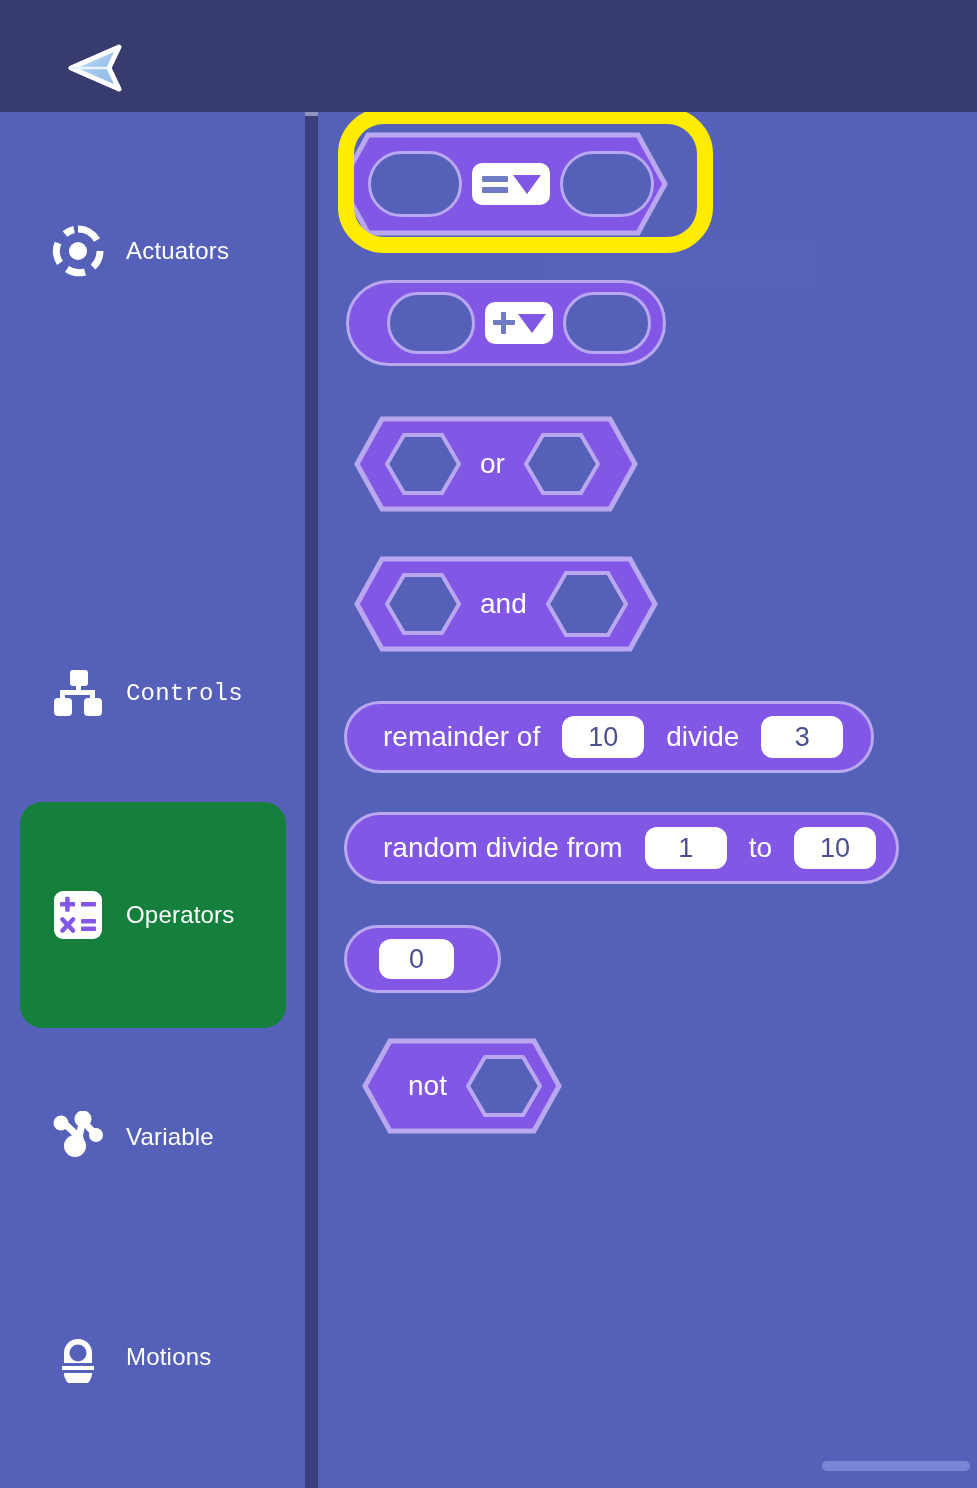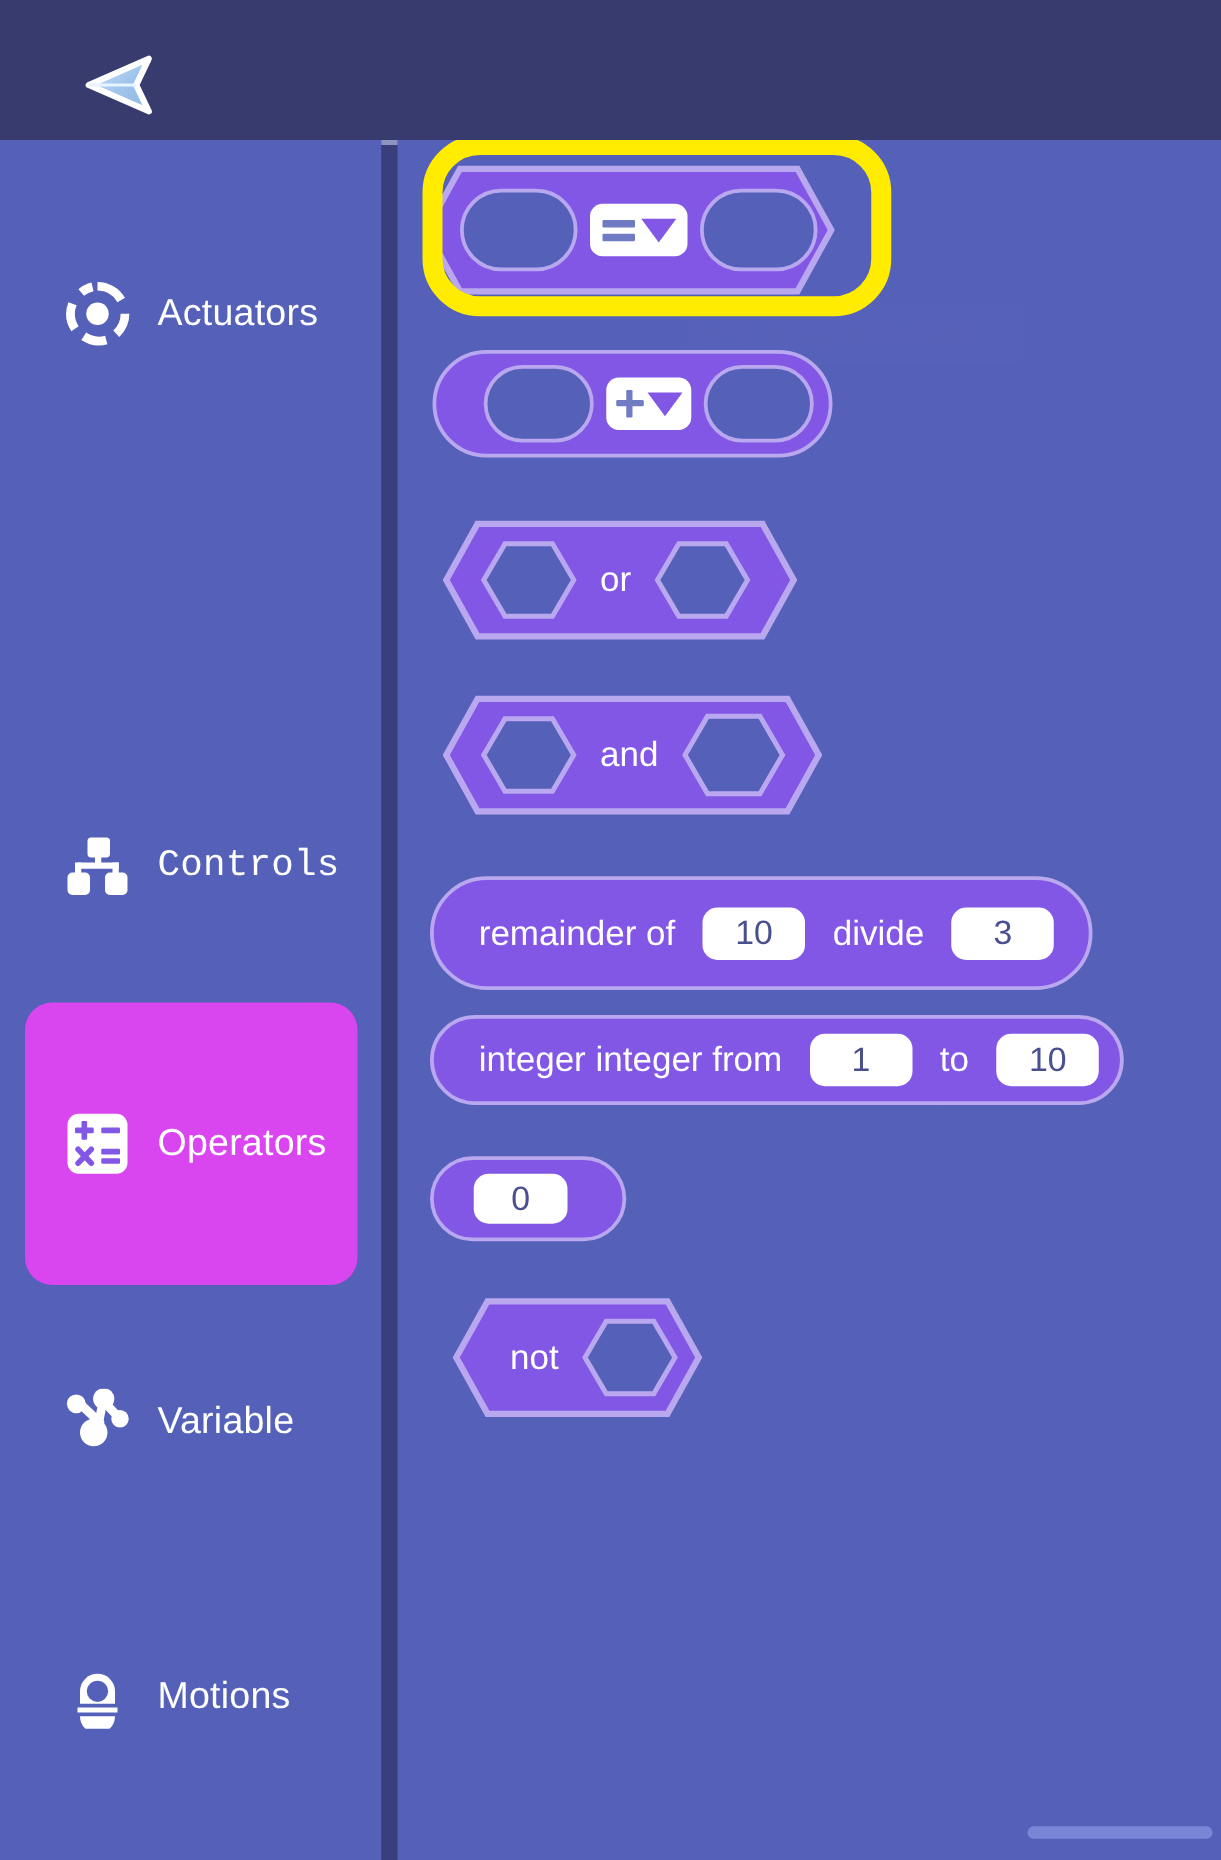--- a/index.html
+++ b/index.html
@@ -84,29 +84,29 @@
   .side-item {
     position: absolute;
     left: 20px;
     width: 266px; height: 226px;
     border-radius: 22px;
     display: flex; align-items: center;
     padding-left: 32px;
     gap: 22px;
     cursor: pointer;
   }
-  .side-item.selected { background: #d946ef; }
+  .side-item.selected { background: #15803d; }
   .side-icon {
     width: 52px; height: 52px;
     flex: none;
     display: flex; align-items: center; justify-content: center;
   }
   .side-label {
     color: #ffffff;
-    font-size: 30px;
+    font-size: 24px;
     letter-spacing: .2px;
     white-space: nowrap;
   }
 
   
   .divider {
     position: absolute; left: 305px; top: 112px;
     width: 13px; height: 1376px;
     background: #393e7c;
   }
@@ -292,29 +292,29 @@
         </span>
         <span class="blk-text">and</span>
         <span class="slot-hex" style="width:84px;height:68px;">
           <svg width="84" height="68" viewBox="0 0 84 68">
             <polygon points="21,3 63,3 81,34 63,65 21,65 3,34" fill="#5561b8" stroke="#b9a8ef" stroke-width="4"></polygon>
           </svg>
         </span>
       </div>
     </div>
 
-    <div class="blk pill" style="left:42px;top:589px;width:530px;height:91px;padding-left:36px;gap:22px;">
+    <div class="blk pill" style="left:42px;top:589px;width:530px;height:72px;padding-left:36px;gap:22px;">
       <span class="blk-text">remainder of</span>
       <span class="num-field" style="width:82px;height:42px;">10</span>
       <span class="blk-text">divide</span>
       <span class="num-field" style="width:82px;height:42px;">3</span>
     </div>
 
     <div class="blk pill" style="left:42px;top:700px;width:555px;height:72px;padding-left:36px;gap:22px;">
-      <span class="blk-text">integer integer from</span>
+      <span class="blk-text">random divide from</span>
       <span class="num-field" style="width:82px;height:42px;">1</span>
       <span class="blk-text">to</span>
       <span class="num-field" style="width:82px;height:42px;">10</span>
     </div>
 
     <div class="blk pill" style="left:42px;top:813px;width:157px;height:68px;padding-left:32px;">
       <span class="num-field" style="width:75px;height:40px;">0</span>
     </div>
 
     <div class="hexwrap" style="left:60px;top:926px;width:200px;height:96px;">

